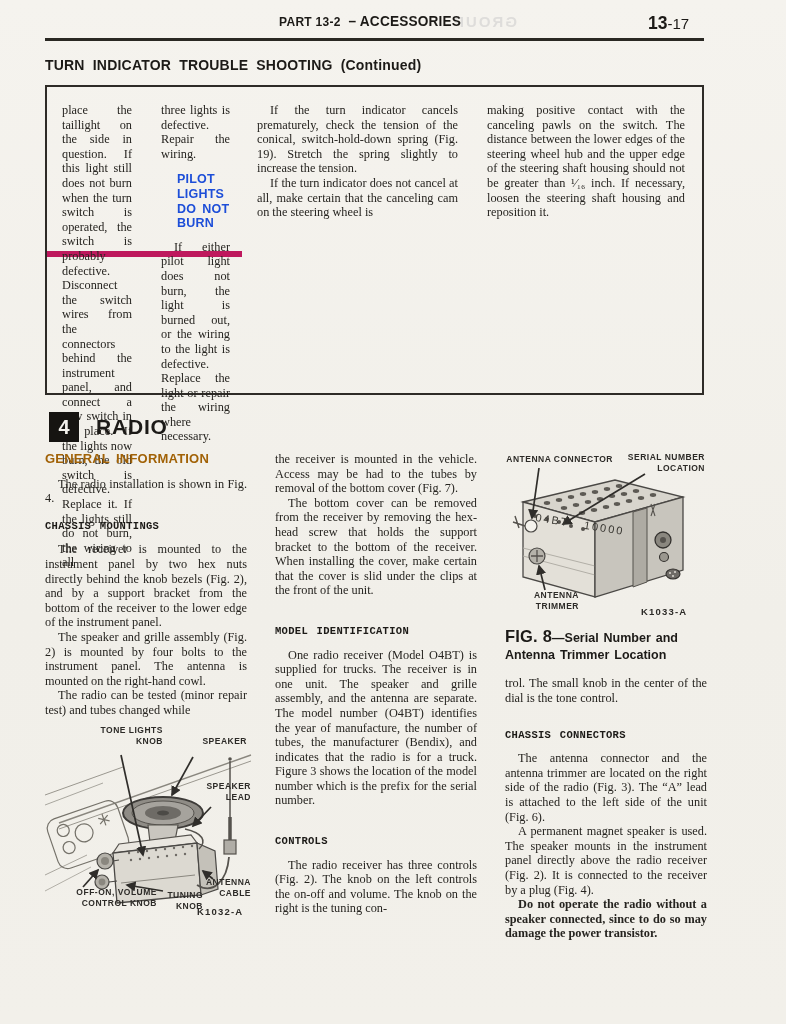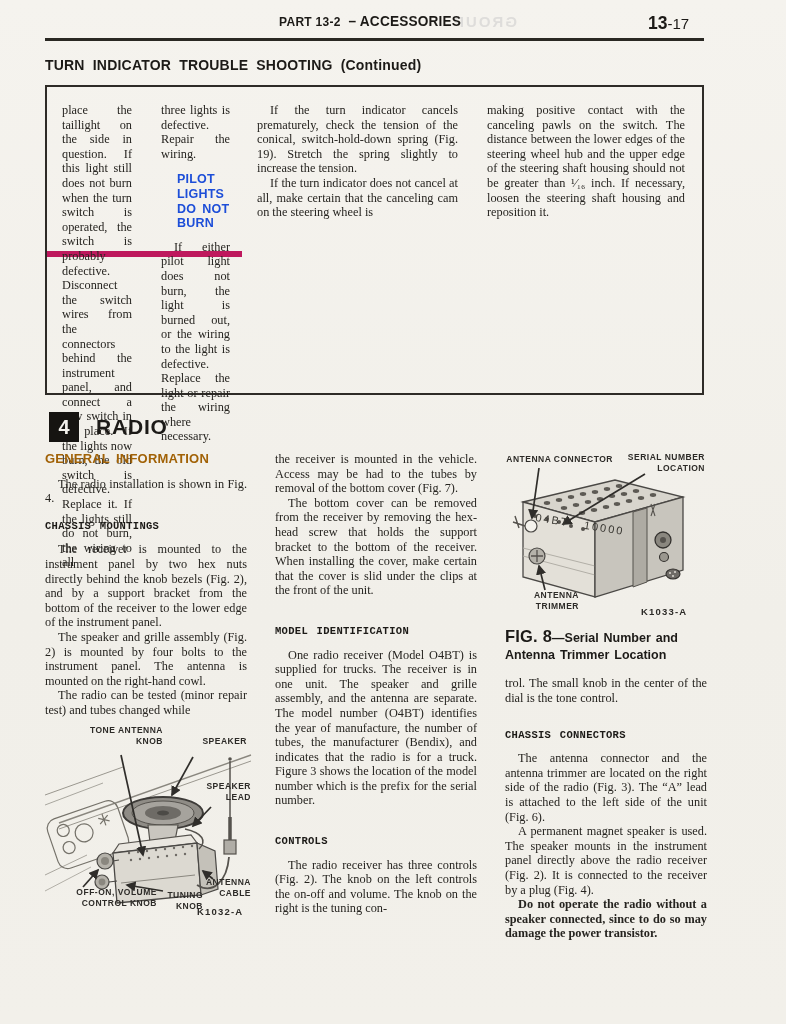--- a/index.html
+++ b/index.html
@@ -114,21 +114,21 @@
 
 <div class="abs col col-left">
   <div class="h-main">GENERAL INFORMATION</div>
   <p class="p">The radio installation is shown in Fig. 4.</p>
   <div class="h-sub">CHASSIS MOUNTINGS</div>
   <p class="p">The receiver is mounted to the instrument panel by two hex nuts directly behind the knob bezels (Fig. 2), and by a support bracket from the bottom of the receiver to the lower edge of the instrument panel.</p>
   <p class="p">The speaker and grille assembly (Fig. 2) is mounted by four bolts to the instrument panel. The antenna is mounted on the right-hand cowl.</p>
   <p class="p">The radio can be tested (minor repair test) and tubes changed while</p>
 
   <div class="figwrap fig2wrap">
-    <span class="figlabel" style="left:8px;top:0;width:110px;">TONE ANTENNA
+    <span class="figlabel" style="left:8px;top:0;width:110px;">TONE LIGHTS
 KNOB</span>
     <span class="figlabel" style="left:112px;top:11px;width:90px;">SPEAKER</span>
     <span class="figlabel" style="left:152px;top:56px;width:54px;">SPEAKER
 LEAD</span>
     <span class="figlabel" style="left:0;top:162px;width:112px;">OFF-ON, VOLUME
 CONTROL KNOB</span>
     <span class="figlabel" style="left:96px;top:165px;width:62px;">TUNING
 KNOB</span>
     <span class="figlabel" style="left:148px;top:152px;width:58px;">ANTENNA
 CABLE</span>

